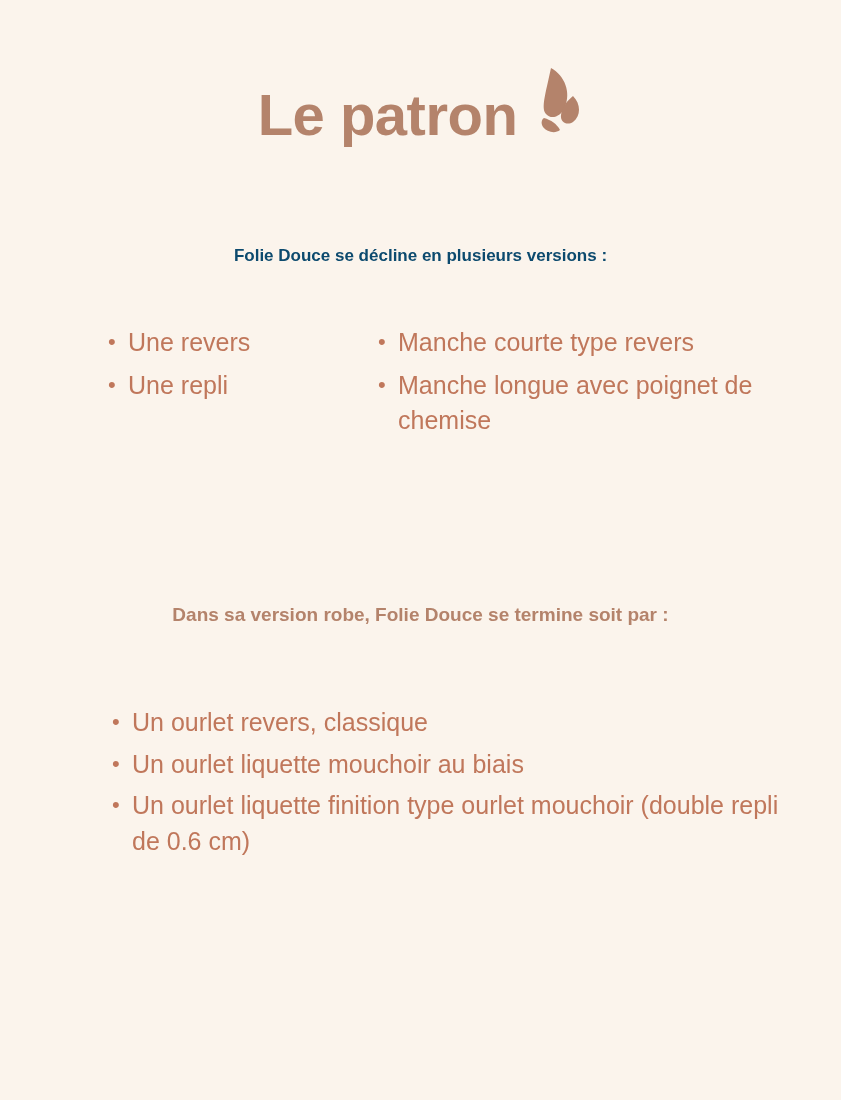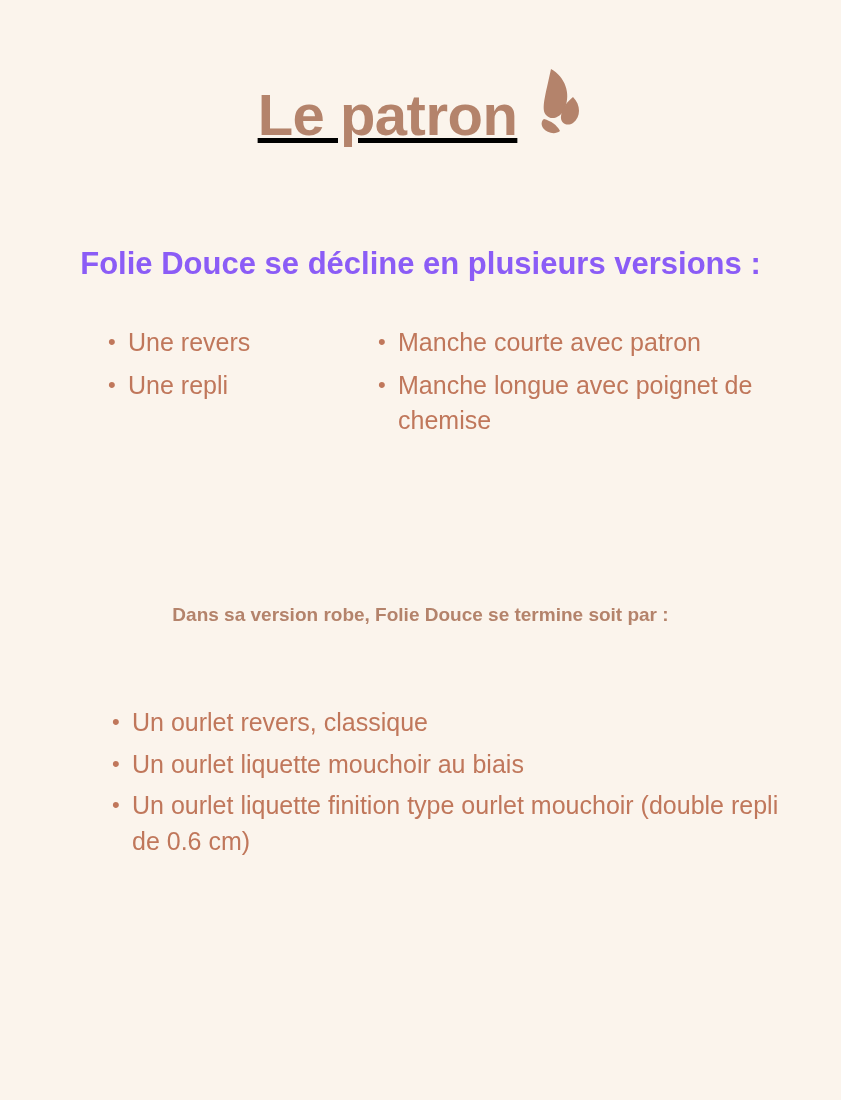--- a/index.html
+++ b/index.html
@@ -23,22 +23,21 @@
   }
 
   
   .title-block {
     position: absolute;
     top: 62px;
     left: 0;
     width: 841px;
     display: flex;
     justify-content: center;
-    align-items: center;
-    text-decoration: underline;
+    align-items: flex-start;
   }
   .title-text {
     font-size: 58px;
     font-weight: bold;
     color: #b4836b;
     letter-spacing: -0.5px;
     line-height: 1;
     padding-top: 24px;
   }
   .leaf-icon {
@@ -47,23 +46,23 @@
     display: block;
   }
 
   
   .section-one-heading {
     position: absolute;
     top: 246px;
     left: 0;
     width: 841px;
     text-align: center;
-    font-size: 31px;
+    font-size: 17px;
     font-weight: bold;
-    color: #8b5cf6;
+    color: #0c4a6e;
     letter-spacing: 0px;
   }
 
   .two-col {
     position: absolute;
     top: 325px;
     left: 0;
     width: 841px;
     display: flex;
   }
@@ -152,21 +151,21 @@
         <li>
           <span class="dot">•</span>
           <span class="txt">Une repli</span>
         </li>
       </ul>
     </div>
     <div class="col-right">
       <ul class="bullets">
         <li>
           <span class="dot">•</span>
-          <span class="txt">Manche courte avec patron</span>
+          <span class="txt">Manche courte type revers</span>
         </li>
         <li>
           <span class="dot">•</span>
           <span class="txt">Manche longue avec poignet de chemise</span>
         </li>
       </ul>
     </div>
   </div>
 
   <div class="section-two-heading">Dans sa version robe, Folie Douce se termine soit par :</div>

